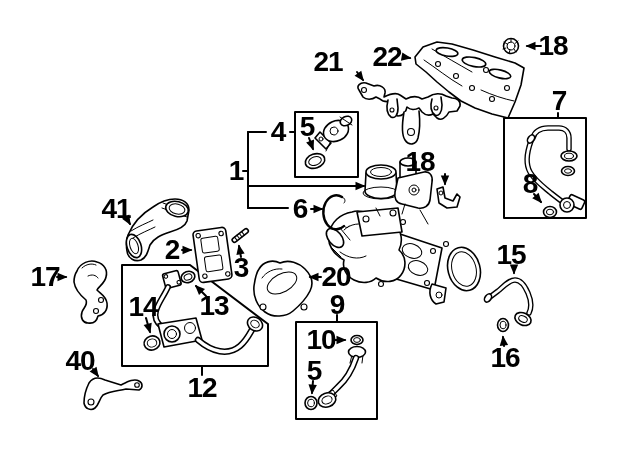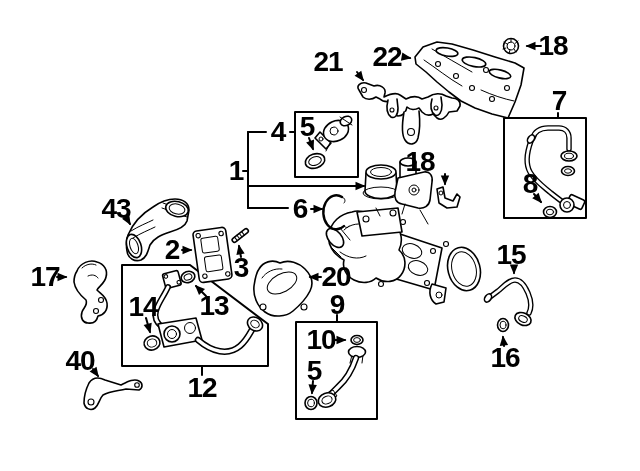--- a/index.html
+++ b/index.html
@@ -309,15 +309,15 @@
 <div class="co" style="left:143px;top:307px">14</div>
 <div class="co" style="left:511px;top:255px">15</div>
 <div class="co" style="left:505px;top:358px">16</div>
 <div class="co" style="left:45px;top:277px">17</div>
 <div class="co" style="left:420px;top:162px">18</div>
 <div class="co" style="left:336px;top:277px">20</div>
 <div class="co" style="left:80px;top:361px">40</div>
 <div class="co" style="left:328px;top:62px">21</div>
 <div class="co" style="left:387px;top:57px">22</div>
 <div class="co" style="left:553px;top:46px">18</div>
-<div class="co" style="left:116px;top:209px">43</div>
+<div class="co" style="left:116px;top:209px">41</div>
 
 </div>
 
 </body></html>

